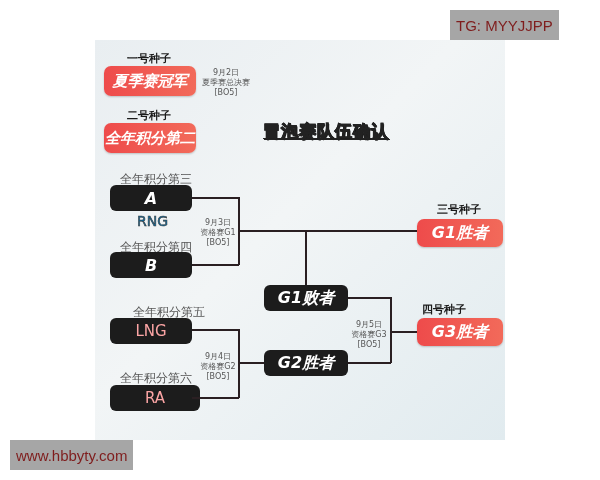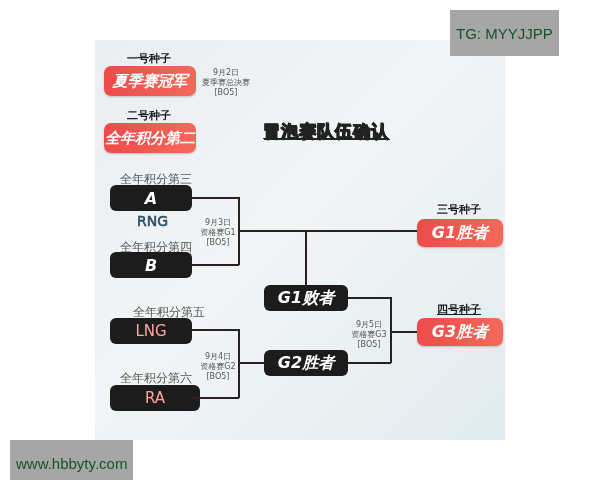--- a/index.html
+++ b/index.html
@@ -43,22 +43,22 @@
     -webkit-text-stroke: 0.8px #222;
     text-shadow: 1px 1px 0 #222;
     white-space: nowrap; letter-spacing: 1px; text-decoration: underline;
   }
   .rng {
     position: absolute; font-size: 14px; color: #0369a1;
     -webkit-text-stroke: 0.6px #444; white-space: nowrap;
   }
   .line { position: absolute; background: #2a1f22; }
   .watermark {
-    position: absolute; background: #a6a6a6; color: #14532d; font-size: 15px;
-    font-family: "Liberation Sans", sans-serif; padding: 8px 6px;
+    position: absolute; background: #a6a6a6; color: #7f1d1d; font-size: 15px;
+    font-family: "Liberation Sans", sans-serif; padding: 0 6px;
     display: flex; align-items: center; white-space: nowrap;
   }
 </style>
 </head>
 <body>
 
 <div class="panel"></div>
 
 <div class="seed-label" style="left:127px;top:51px;">一号种子</div>
 <div class="red-box" style="left:104px;top:66px;width:92px;font-family:Liberation Mono, monospace;">夏季赛冠军</div>
@@ -122,17 +122,17 @@
 <div class="line" style="left:390px;top:297px;width:2px;height:66px;"></div>
 <div class="line" style="left:348px;top:362px;width:43px;height:2px;"></div>
 <div class="line" style="left:391px;top:331px;width:28px;height:2px;"></div>
 
 <div class="match-info" style="left:349px;top:320px;width:40px;">
   <div>9月5日</div>
   <div>资格赛G3</div>
   <div>[BO5]</div>
 </div>
 
-<div class="seed-label" style="left:437px;top:302px;text-decoration:underline;">四号种子</div>
+<div class="seed-label" style="left:422px;top:302px;">四号种子</div>
 <div class="red-box" style="left:417px;top:318px;width:86px;height:28px;font-size:16px;">G3胜者</div>
 
 <div class="watermark" style="left:450px;top:10px;height:30px;">TG: MYYJJPP</div>
 <div class="watermark" style="left:10px;top:440px;height:30px;">www.hbbyty.com</div>
 
 </body></html>

